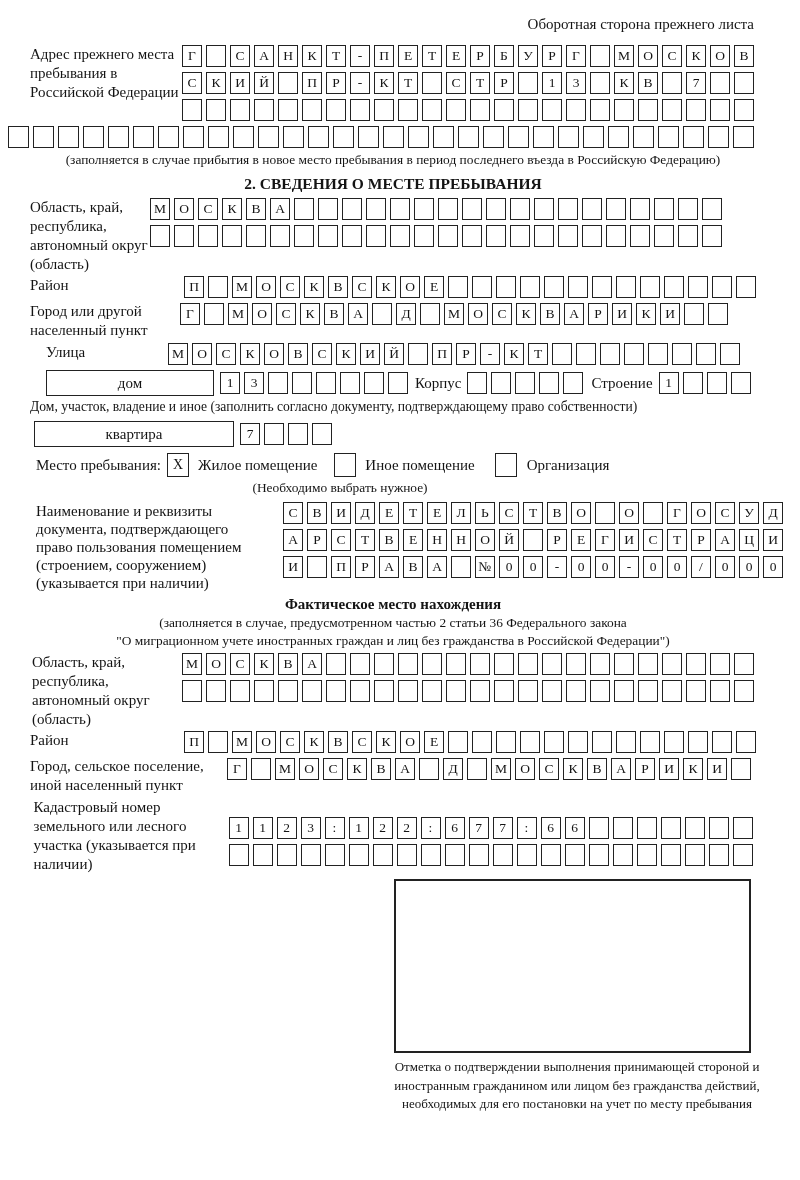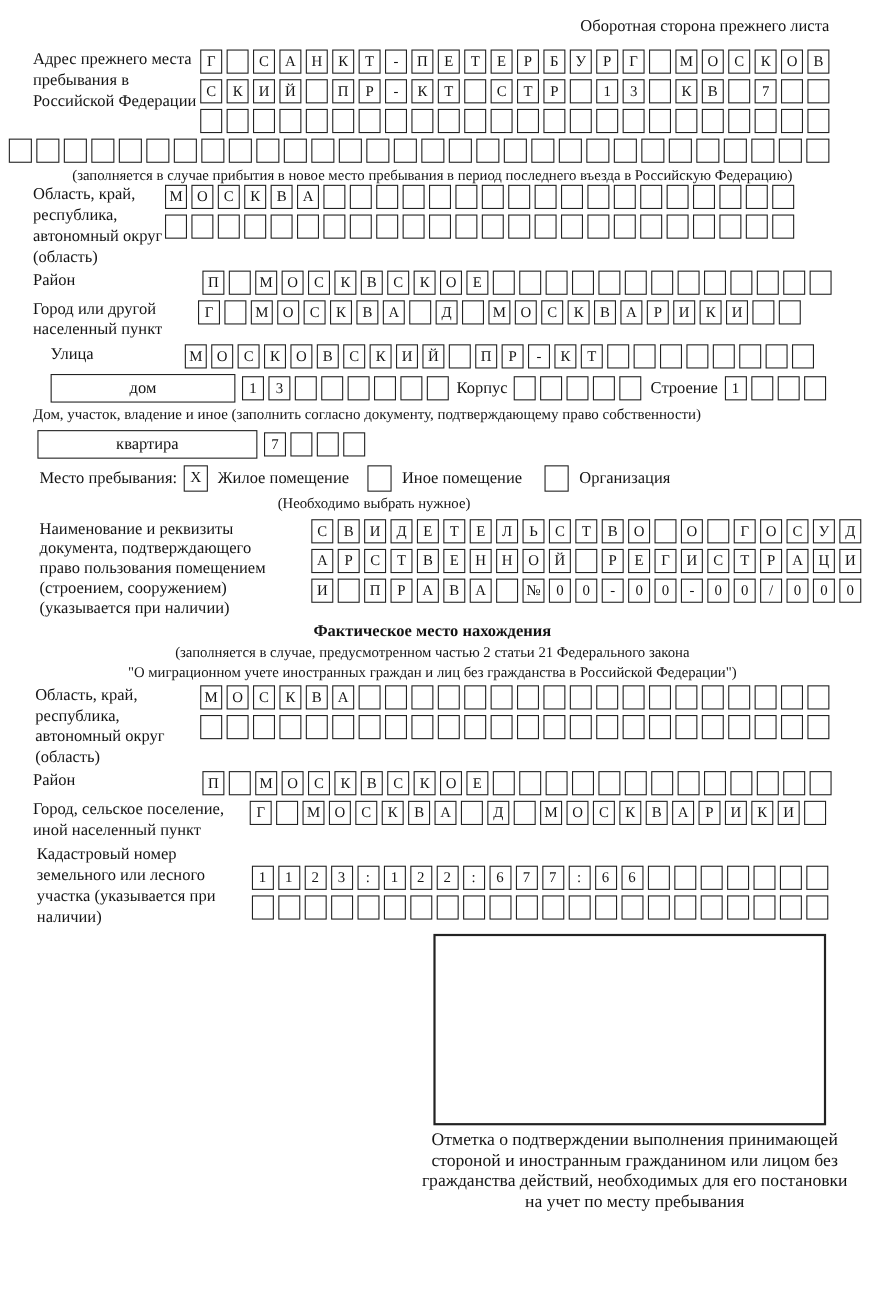--- a/index.html
+++ b/index.html
@@ -37,21 +37,21 @@
   .w122{width:122px;} .w223{width:223px;} .w197{width:197px;} .w195{width:195px;}
   .mt2{margin-top:2px;justify-content:space-between;} .mt3{margin-top:3px;justify-content:center;} .mt4{margin-top:4px;}
   .mt5{margin-top:5px;} .mt6{margin-top:6px;}
   .doc-label{line-height:18px;}
   .stamp-box{
     box-sizing:border-box;margin-left:364px;margin-top:5px;
     width:357px;height:174px;border:2px solid #222;
   }
   .stamp-caption{
     margin-left:352px;margin-top:5px;width:390px;
-    text-align:center;font-size:16px;line-height:18.5px;
+    text-align:center;font-size:13px;line-height:18.5px;
   }
   .fact-title{font-size:15px;font-weight:bold;text-align:center;margin-top:4px;}
   .fact-cap{font-size:13.4px;text-align:center;line-height:18px;}
 </style>
 </head>
 <body>
 
 <div class="page">
 
   <div class="header-note">Оборотная сторона прежнего листа</div>
@@ -166,20 +166,21 @@
       <div class="cell"></div>
       <div class="cell"></div>
       <div class="cell"></div>
       <div class="cell"></div>
       <div class="cell"></div>
       <div class="cell"></div>
       <div class="cell"></div>
     </div>
   <div class="small">(заполняется в случае прибытия в новое место пребывания в период последнего въезда в Российскую Федерацию)</div>
 
+  <div class="sec-title">2. СВЕДЕНИЯ О МЕСТЕ ПРЕБЫВАНИЯ</div>
 
   <div class="field">
     <div class="flabel w120">Область, край, республика, автономный округ (область)</div>
     <div class="rows">
       <div class="cellrow">
           <div class="cell">М</div>
           <div class="cell">О</div>
           <div class="cell">С</div>
           <div class="cell">К</div>
           <div class="cell">В</div>
@@ -441,21 +442,21 @@
           <div class="cell">0</div>
           <div class="cell">/</div>
           <div class="cell">0</div>
           <div class="cell">0</div>
           <div class="cell">0</div>
         </div>
     </div>
   </div>
 
   <div class="fact-title">Фактическое место нахождения</div>
-  <div class="fact-cap" style="margin-top:1px">(заполняется в случае, предусмотренном частью 2 статьи 21 Федерального закона</div>
+  <div class="fact-cap" style="margin-top:1px">(заполняется в случае, предусмотренном частью 2 статьи 36 Федерального закона</div>
   <div class="fact-cap">"О миграционном учете иностранных граждан и лиц без гражданства в Российской Федерации")</div>
 
   <div class="field mt3">
     <div class="flabel w150">Область, край, республика, автономный округ (область)</div>
     <div class="rows">
       <div class="cellrow">
           <div class="cell">М</div>
           <div class="cell">О</div>
           <div class="cell">С</div>
           <div class="cell">К</div>

